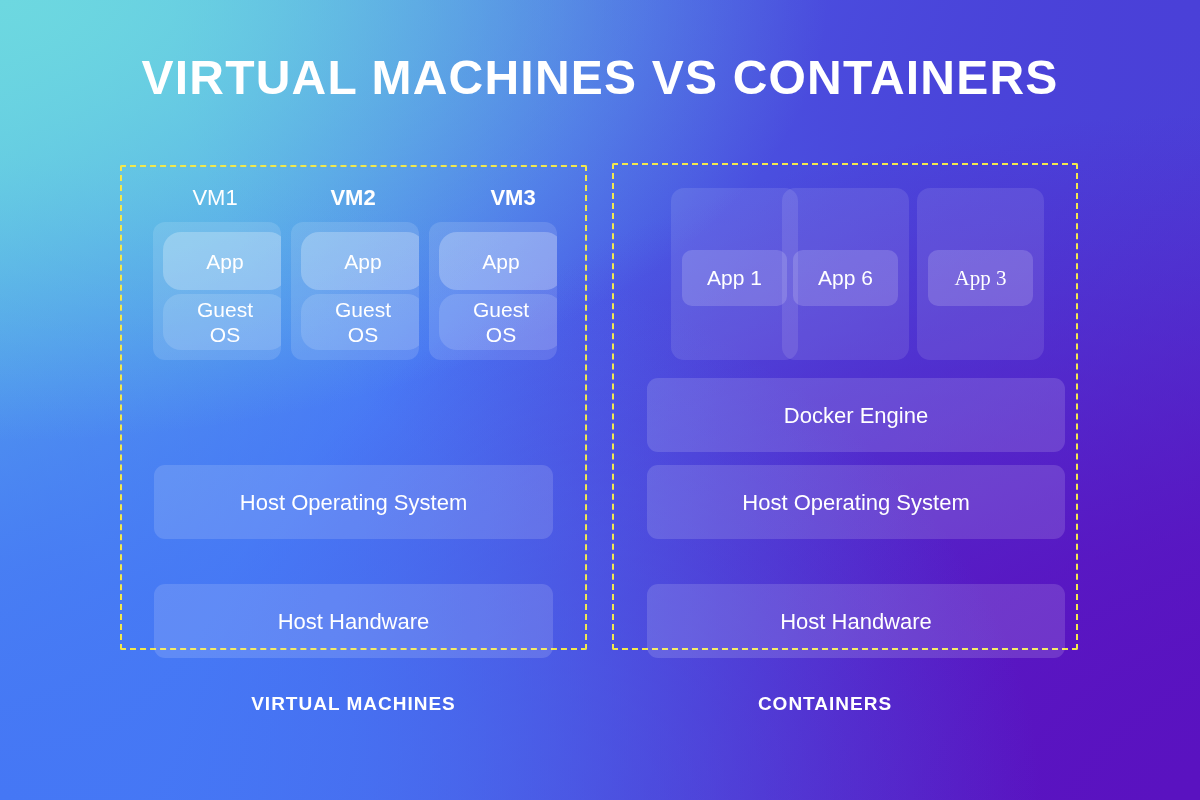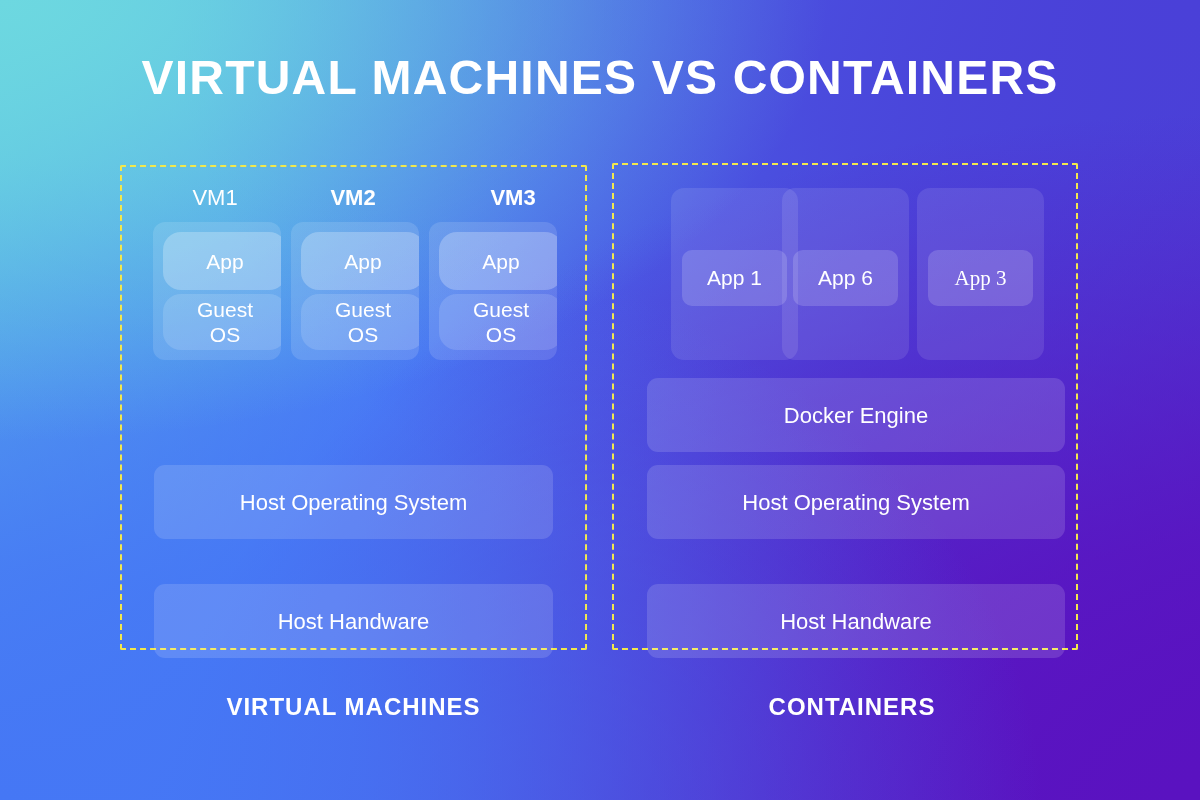--- a/index.html
+++ b/index.html
@@ -52,28 +52,28 @@
     border-radius: 2px;
   }
   .panel-vm   { left: 120px; top: 165px; width: 467px; height: 485px; }
   .panel-ctn  { left: 612px; top: 163px; width: 466px; height: 487px; }
 
   
   .caption {
     position: absolute;
     top: 693px;
     color: #ffffff;
-    font-size: 24px;
+    font-size: 19px;
     font-weight: bold;
     letter-spacing: 1px;
     text-align: center;
     white-space: nowrap;
   }
   .caption-vm  { left: 120px; width: 467px; }
-  .caption-ctn { left: 619px; width: 466px; }
+  .caption-ctn { left: 592px; width: 466px; }
 
   
   .vm-label {
     position: absolute;
     top: 184px;
     width: 128px;
     text-align: center;
     color: #ffffff;
     font-size: 22px;
     font-weight: 400;

